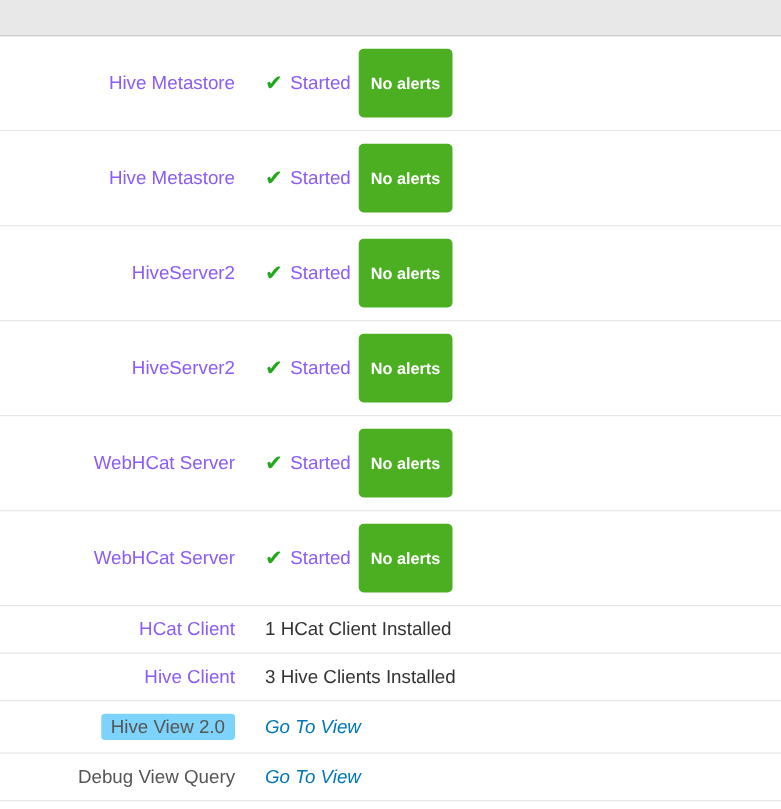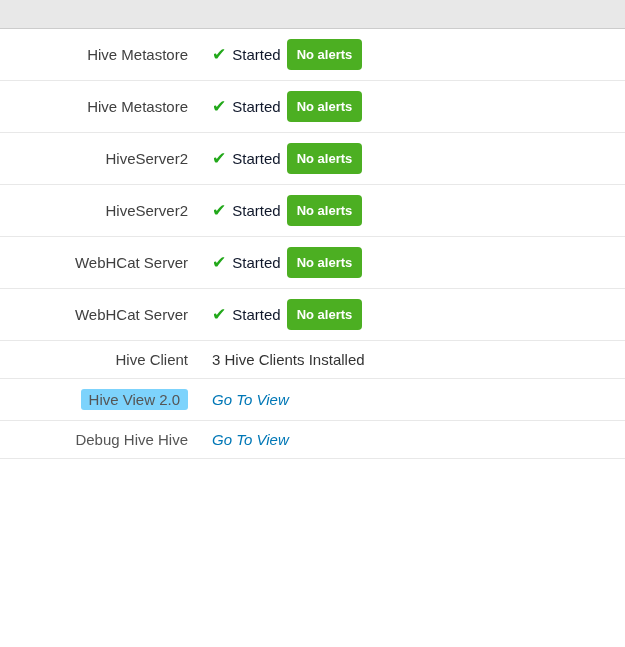--- a/index.html
+++ b/index.html
@@ -42,21 +42,21 @@
       vertical-align: middle;
     }
 
     .label-cell {
       text-align: right;
       width: 200px;
       padding-right: 10px;
     }
 
     .label-cell a {
-      color: #404040;
+      color: #8b5cf6;
       text-decoration: none;
       font-size: 15px;
     }
 
     .label-cell span {
       color: #555;
       font-size: 15px;
     }
 
     .value-cell {
@@ -69,28 +69,28 @@
       align-items: center;
       gap: 6px;
     }
 
     .check-icon {
       color: #22a81a;
       font-size: 17px;
     }
 
     .status-text {
-      color: #0f172a;
+      color: #8b5cf6;
       font-size: 15px;
     }
 
     .no-alerts-badge {
       background: #4caf22;
       color: #fff;
-      padding: 8px 10px;
+      padding: 20px 10px;
       border-radius: 4px;
       font-size: 13px;
       font-weight: bold;
       white-space: nowrap;
     }
 
     .info-text {
       color: #333;
       font-size: 15px;
     }
@@ -179,25 +179,29 @@
         <td class="label-cell"><a href="#">WebHCat Server</a></td>
         <td class="value-cell">
           <div class="status-container">
             <span class="check-icon">✔</span>
             <span class="status-text">Started</span>
             <span class="no-alerts-badge">No alerts</span>
           </div>
         </td>
       </tr>
       <tr>
+        <td class="label-cell"><a href="#">HCat Client</a></td>
+        <td class="value-cell"><span class="info-text">1 HCat Client Installed</span></td>
+      </tr>
+      <tr>
         <td class="label-cell"><a href="#">Hive Client</a></td>
         <td class="value-cell"><span class="info-text">3 Hive Clients Installed</span></td>
       </tr>
       <tr>
         <td class="label-cell"><span class="hive-view-label">Hive View 2.0</span></td>
         <td class="value-cell"><a href="#" class="go-to-view-link">Go To View</a></td>
       </tr>
       <tr>
-        <td class="label-cell"><span>Debug Hive Hive</span></td>
+        <td class="label-cell"><span>Debug View Query</span></td>
         <td class="value-cell"><a href="#" class="go-to-view-link">Go To View</a></td>
       </tr>
     </tbody>
 </table>
 
 </body></html>

